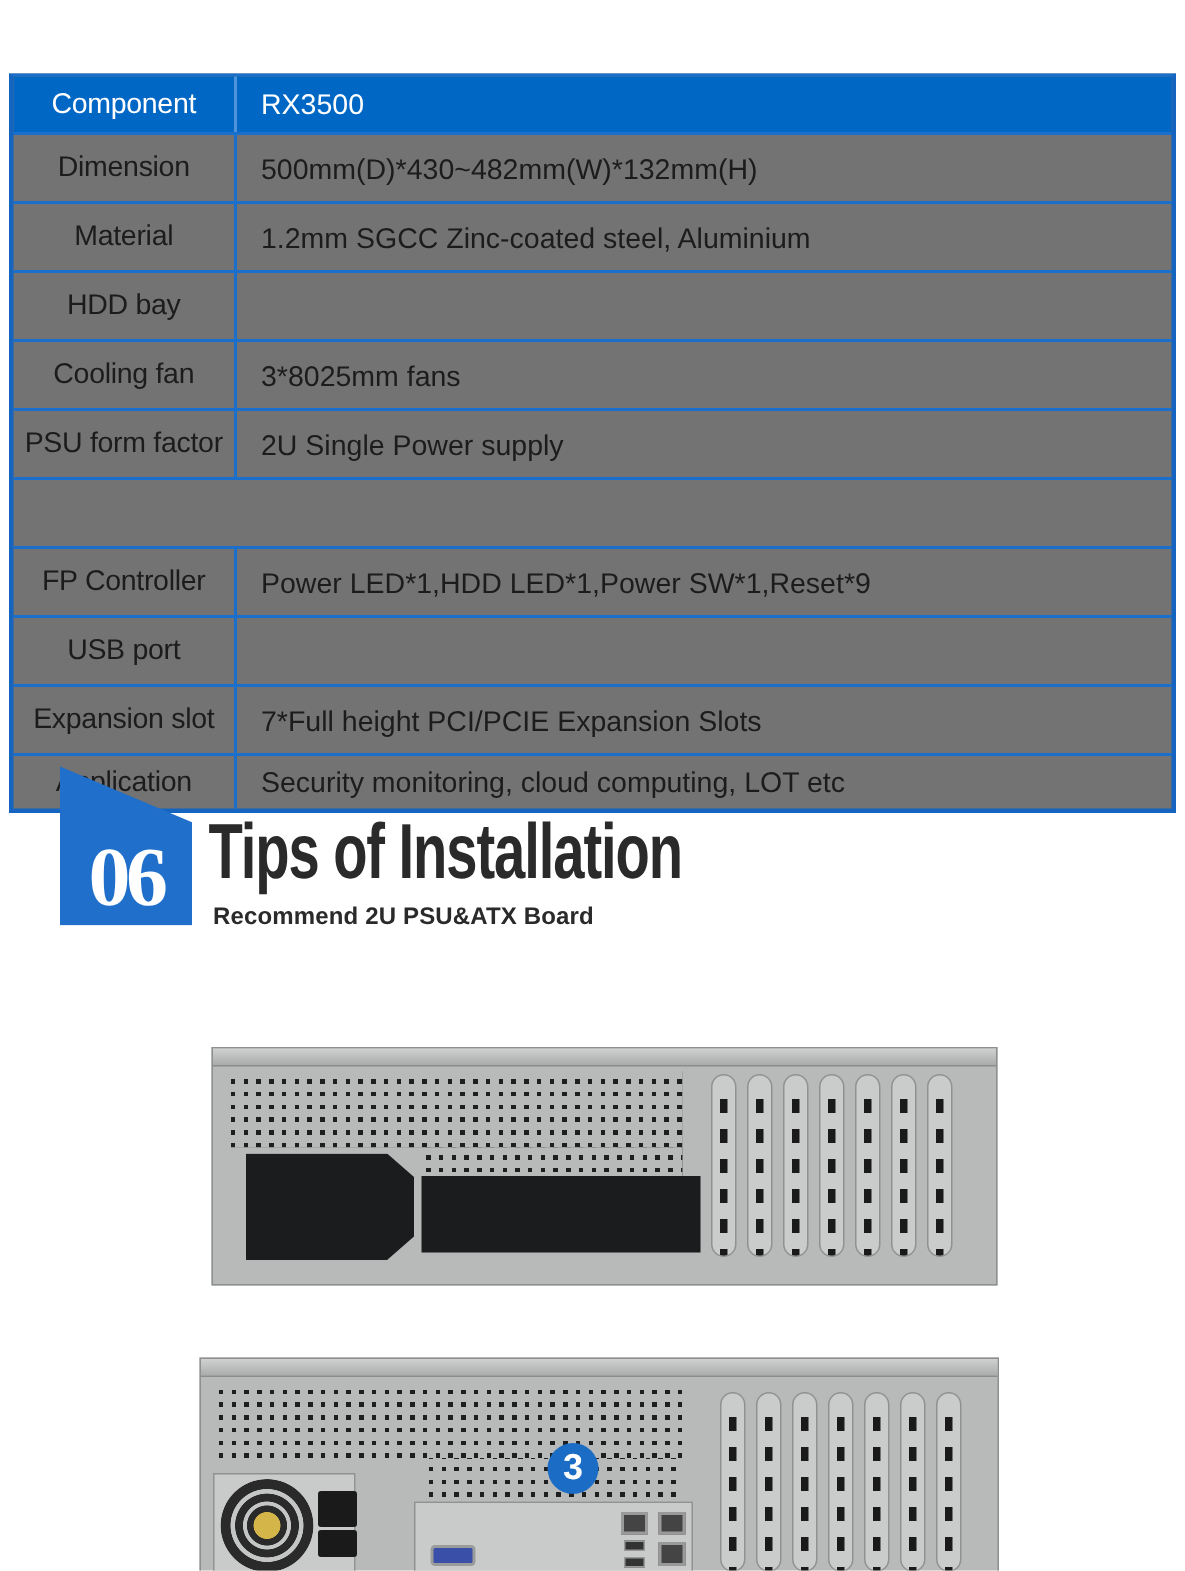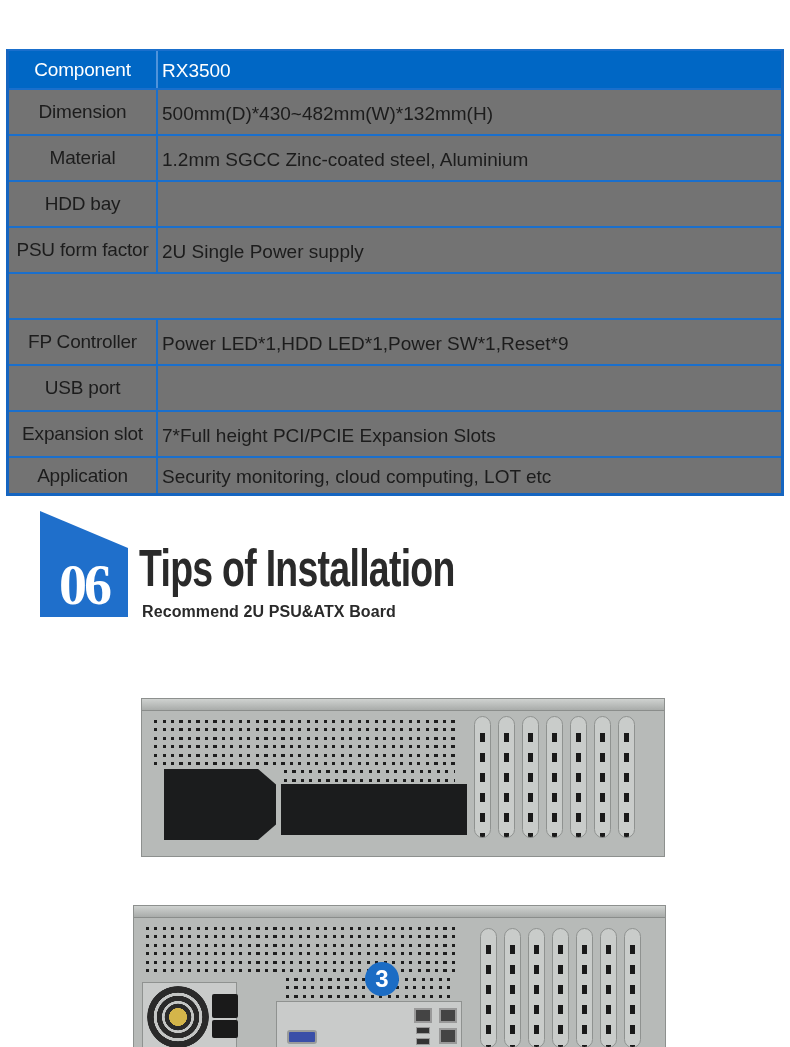--- a/index.html
+++ b/index.html
@@ -14,21 +14,21 @@
   }
   .spec-row { display: flex; height: 46px; border-bottom: 2px solid #1a6fcc; }
   .spec-row:last-child { border-bottom: none; height: 35px; }
   .spec-row.header { background: #0067c5; height: 39px; }
   .cell-key {
     width: 149px; border-right: 2px solid #1a6fcc;
     display: flex; align-items: center; justify-content: center;
     font-size: 19px; color: #1c1c1c; white-space: nowrap; letter-spacing: -0.2px;
   }
   .cell-val {
-    flex: 1; display: flex; align-items: center; padding-left: 4px;
+    flex: 1; display: flex; align-items: center; padding-left: 16px;
     font-size: 19px; color: #1c1c1c; white-space: nowrap; padding-top: 3px;
   }
   .spec-row.header .cell-key, .spec-row.header .cell-val { color: #ffffff; }
   .spec-row.header .cell-key { border-right-color: #4f93db; }
 
   
   .badge {
     position: absolute; left: 40px; top: 511px; width: 88px; height: 106px;
     background: #1f6fcb;
     clip-path: polygon(0 0, 100% 35%, 100% 100%, 0 100%);
@@ -106,20 +106,24 @@
     <div class="cell-val">500mm(D)*430~482mm(W)*132mm(H)</div>
   </div>
   <div class="spec-row">
     <div class="cell-key">Material</div>
     <div class="cell-val">1.2mm SGCC Zinc-coated steel, Aluminium</div>
   </div>
   <div class="spec-row">
     <div class="cell-key">HDD bay</div>
   </div>
   <div class="spec-row">
+    <div class="cell-key">Cooling fan</div>
+    <div class="cell-val">3*8025mm fans</div>
+  </div>
+  <div class="spec-row">
     <div class="cell-key">PSU form factor</div>
     <div class="cell-val">2U Single Power supply</div>
   </div>
   <div class="spec-row">
   </div>
   <div class="spec-row">
     <div class="cell-key">FP Controller</div>
     <div class="cell-val">Power LED*1,HDD LED*1,Power SW*1,Reset*9</div>
   </div>
   <div class="spec-row">

